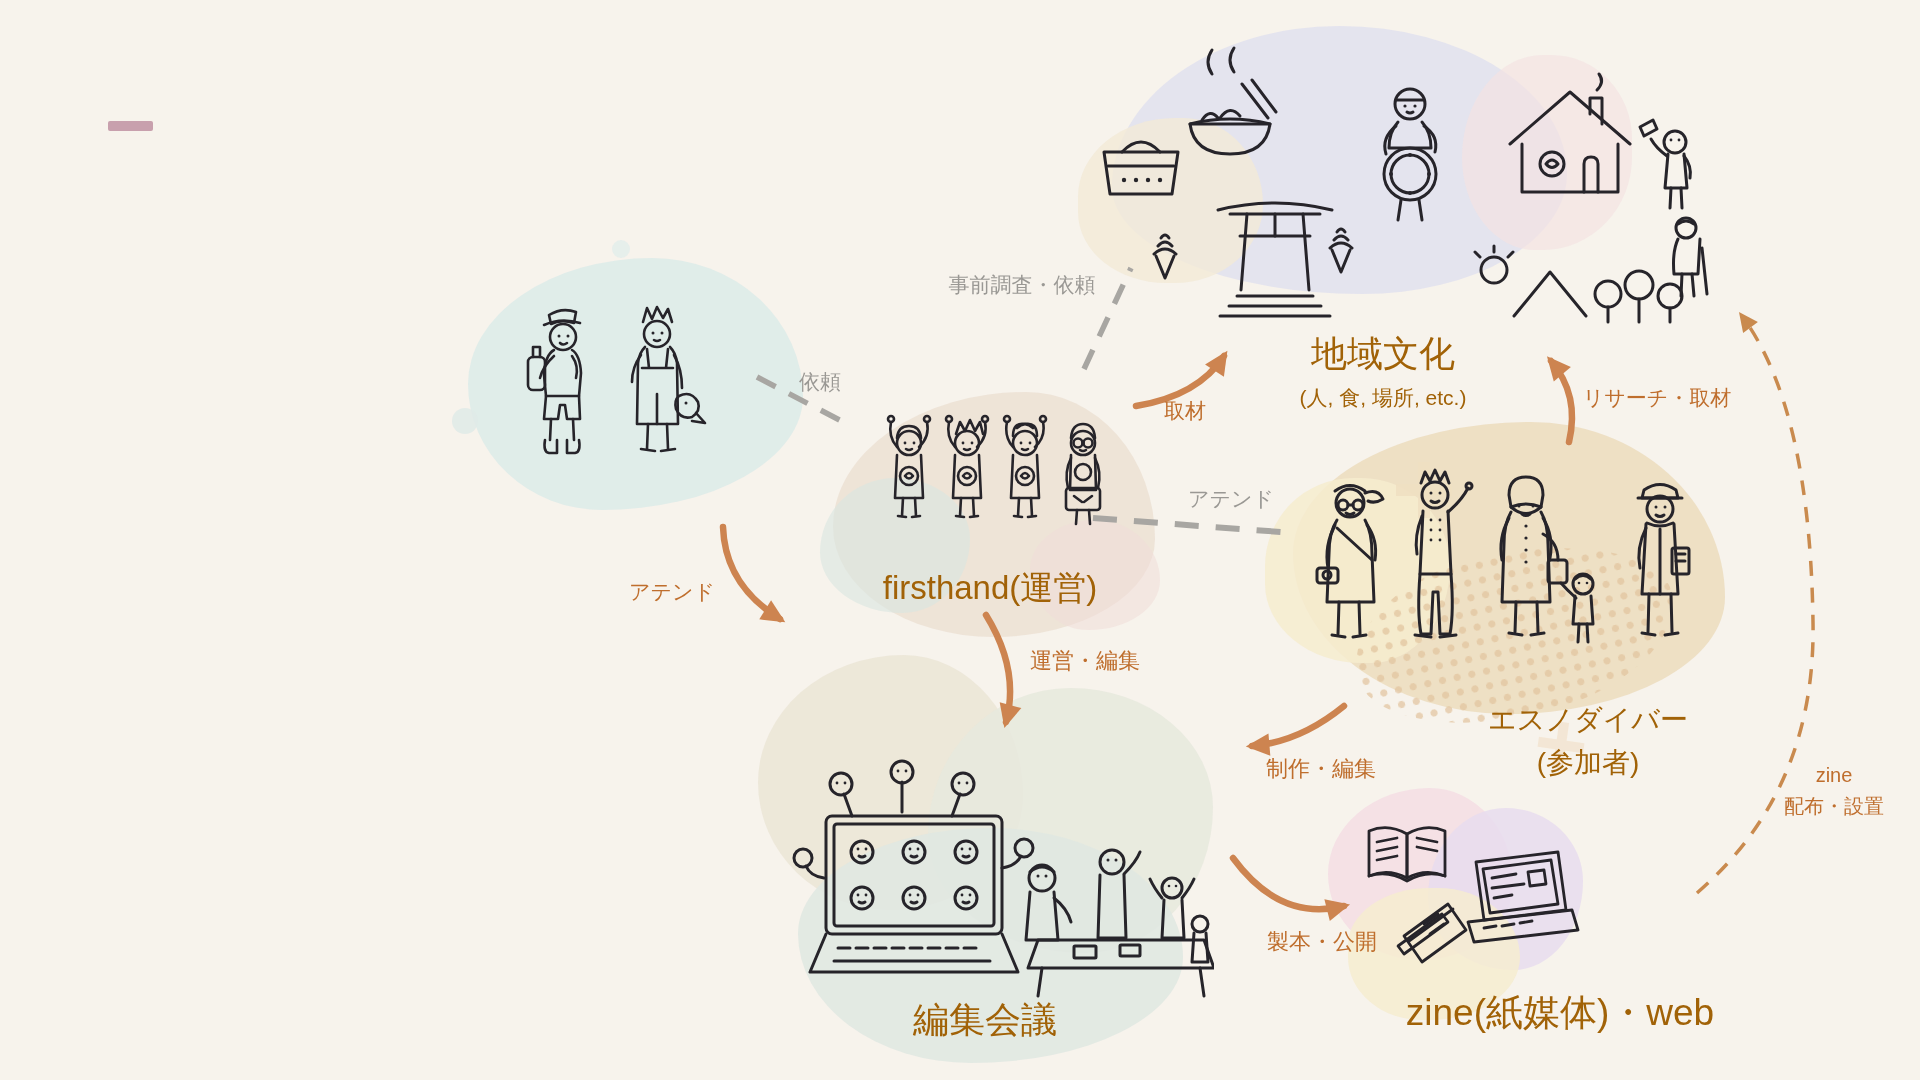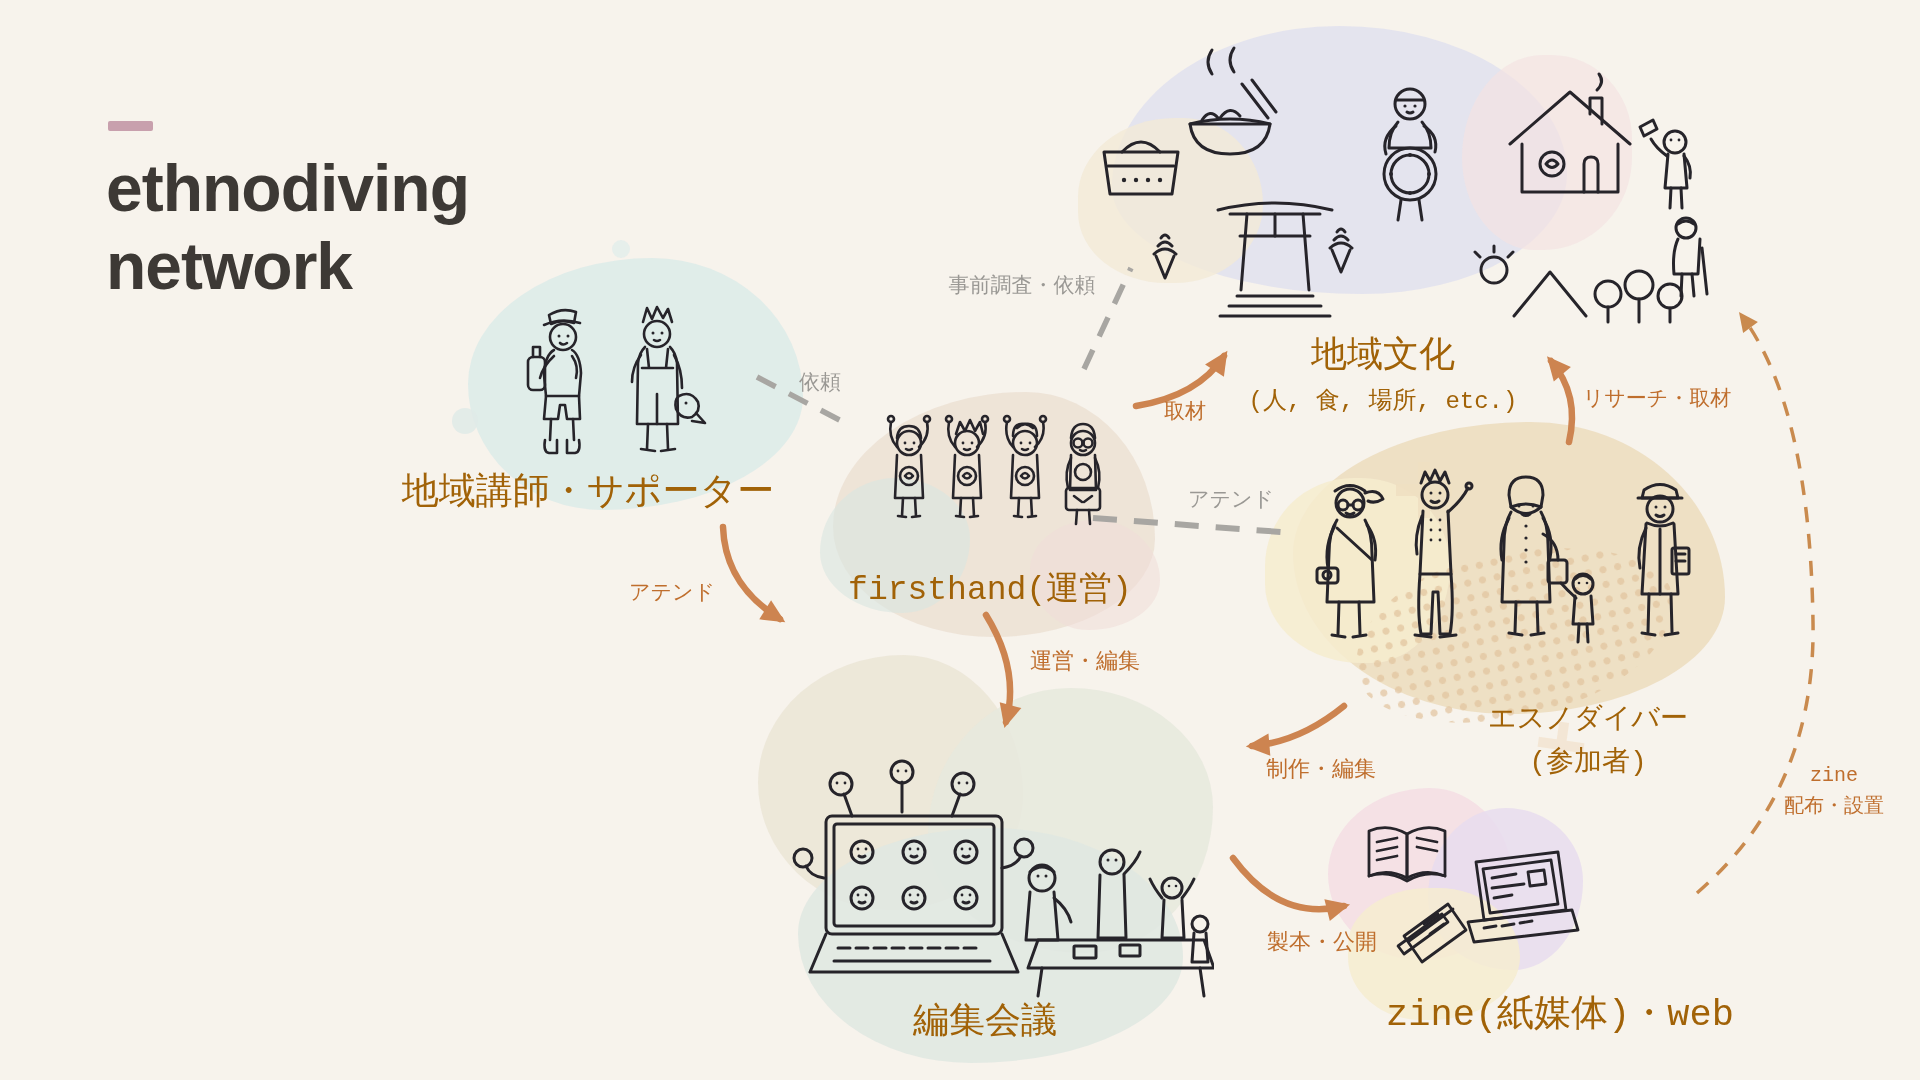--- a/index.html
+++ b/index.html
@@ -47,28 +47,28 @@
   #illo-eth{left:1290px;top:462px;}
   #illo-ed{left:790px;top:756px;}
   #illo-zn{left:1352px;top:812px;}
   
   .connectors{position:absolute;left:0;top:0;z-index:3;pointer-events:none;}
   .connectors .g{fill:none;stroke:#a8a6a2;stroke-width:5.5;stroke-dasharray:21 15;}
   .connectors .ga{fill:none;stroke:#a8a6a2;stroke-width:6;stroke-dasharray:24 17;}
   .connectors .o{fill:none;stroke:#cd8450;stroke-width:6.5;stroke-linecap:round;}
   .connectors .z{fill:none;stroke:#c98a4e;stroke-width:3.5;stroke-dasharray:15 12;}
   
-  .lbl{position:absolute;z-index:4;transform:translateX(-50%);white-space:nowrap;text-align:center;font-family:Liberation Mono, monospace;}
+  .lbl{position:absolute;z-index:4;transform:translateX(-50%);white-space:nowrap;text-align:center;}
   .node-lbl{color:#a16207;}
   .gray-lbl{color:#9a9894;font-size:21px;}
   .org-lbl{color:#bf6e2d;font-size:21px;}
   .lbl-sup{left:588px;top:466px;font-size:37px;}
   .lbl-fh{left:990px;top:566px;font-size:33px;}
   .lbl-cul{left:1383px;top:330px;font-size:36px;}
-  .lbl-cul .sub{display:block;font-size:24px;margin-top:5px;text-align:center;}
+  .lbl-cul .sub{display:block;font-size:21px;margin-top:5px;text-align:center;}
   .lbl-eth{left:1588px;top:698px;font-size:28px;line-height:1.55;}
   .lbl-eth span{display:block;}
   .lbl-ed{left:985px;top:996px;font-size:36px;}
   .lbl-zn{left:1560px;top:988px;font-size:37px;}
   .lbl-irai{left:820px;top:368px;}
   .lbl-jizen{left:1022px;top:271px;}
   .lbl-attend{left:1231px;top:485px;}
   .lbl-shuzai{left:1185px;top:397px;text-align:right;}
   .lbl-research{left:1657px;top:384px;}
   .lbl-lecture{left:672px;top:578px;}
@@ -98,24 +98,20 @@
   <div class="blob b-ed1"></div>
   <div class="blob b-ed2"></div>
   <div class="blob b-ed3"></div>
   <div class="blob b-z1"></div>
   <div class="blob b-z2"></div>
   <div class="blob b-z3"></div>
   <div class="plus p1"></div>
   <div class="plus p2"></div>
 
   <div class="title-dash"></div>
-  <h1 class="page-title">
-    <span>ethnodiving</span>
-    <span>network</span>
-  </h1>
 
   <div class="illo" id="illo-sup">
     <svg width="215" height="200" viewBox="0 0 215 200">
       <g class="s" stroke-width="2.6">
         <path d="M34 33 Q47 25 61 30 L59 41 Q46 37 36 42 Z"></path>
           <path d="M29 43 Q46 35 65 41"></path>
         <circle cx="48" cy="55" r="13"></circle>
           <path d="M45 61 Q48 64 52 61"></path>
         <path d="M39 68 Q30 73 29 93 L31 114 L64 114 L66 91 Q65 73 57 68"></path>
         <path d="M39 74 Q28 84 25 96"></path>
@@ -465,21 +461,20 @@
     <path class="ga" d="M1093 518 L1294 533"></path>
     <path class="o" d="M723 527 Q725 585 780 619" marker-end="url(#mA)"></path>
     <path class="o" d="M1136 406 Q1198 396 1224 356" marker-end="url(#mA)"></path>
     <path class="o" d="M1569 442 Q1580 395 1551 361" marker-end="url(#mA)"></path>
     <path class="o" d="M986 615 Q1020 670 1006 722" marker-end="url(#mA)"></path>
     <path class="o" d="M1344 706 Q1300 742 1252 746" marker-end="url(#mA)"></path>
     <path class="o" d="M1233 858 Q1280 922 1344 906" marker-end="url(#mA)"></path>
     <path class="z" d="M1697 893 Q1816 790 1813 622 Q1810 408 1742 316" marker-end="url(#mB)"></path>
   </svg>
 
-  <div class="lbl node-lbl lbl-sup">地域講師・サポーター</div>
   <div class="lbl node-lbl lbl-fh">firsthand(運営)</div>
   <div class="lbl node-lbl lbl-cul">
     <span>地域文化</span>
     <span class="sub">(人, 食, 場所, etc.)</span>
   </div>
   <div class="lbl node-lbl lbl-eth">
     <span>エスノダイバー</span>
     <span>(参加者)</span>
   </div>
   <div class="lbl node-lbl lbl-ed">編集会議</div>

